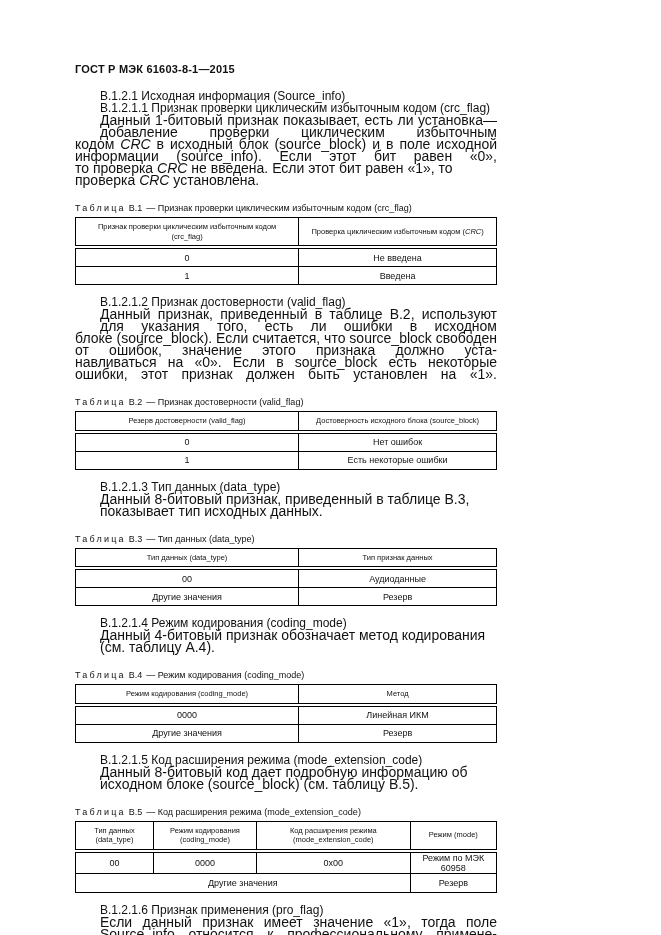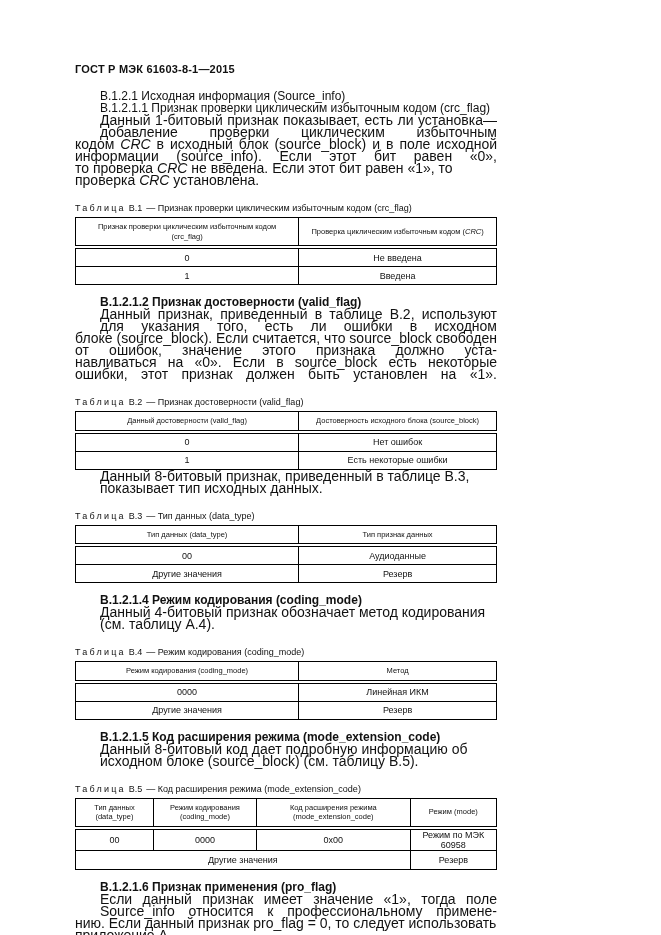--- a/index.html
+++ b/index.html
@@ -29,21 +29,21 @@
     letter-spacing: 0.2px;
     margin-bottom: 14px;
     line-height: 14px;
   }
   .h {
     font-size: 12px;
     line-height: 12px;
     padding-left: 25px;
   }
   .h.bold { font-weight: bold; font-size: 9.3px; }
-  .h.mt { margin-top: 11px; font-weight: bold; }
+  .h.mt { margin-top: 11px; }
   .para { font-size: 14px; line-height: 12px; }
   .para .line {
     text-align: justify;
     text-align-last: justify;
     white-space: normal;
   }
   .para .line.last {
     text-align: left;
     text-align-last: left;
   }
@@ -141,36 +141,37 @@
     </div>
 
   <div class="caption"><span class="cap-word">Таблица</span><span class="cap-num">В.2</span><span>— Признак достоверности (valid_flag)</span></div>
   <table class="gost t2">
     <colgroup>
         <col class="c1">
         <col class="c2">
       </colgroup>
     <thead>
         <tr>
-          <th>Данный достоверности (valid_flag)</th>
+          <th>Резерв достоверности (valid_flag)</th>
           <th>Достоверность исходного блока (source_block)</th>
         </tr>
       </thead>
     <tbody>
         <tr>
           <td>0</td>
           <td>Нет ошибок</td>
         </tr>
         <tr>
           <td>1</td>
           <td>Есть некоторые ошибки</td>
         </tr>
       </tbody>
   </table>
 
+  <div class="h mt">В.1.2.1.3 Тип данных (data_type)</div>
   <div class="para">
       <div class="line last indent">Данный 8-битовый признак, приведенный в таблице В.3, показывает тип исходных данных.</div>
     </div>
 
   <div class="caption"><span class="cap-word">Таблица</span><span class="cap-num">В.3</span><span>— Тип данных (data_type)</span></div>
   <table class="gost t2">
     <colgroup>
         <col class="c1">
         <col class="c2">
       </colgroup>

